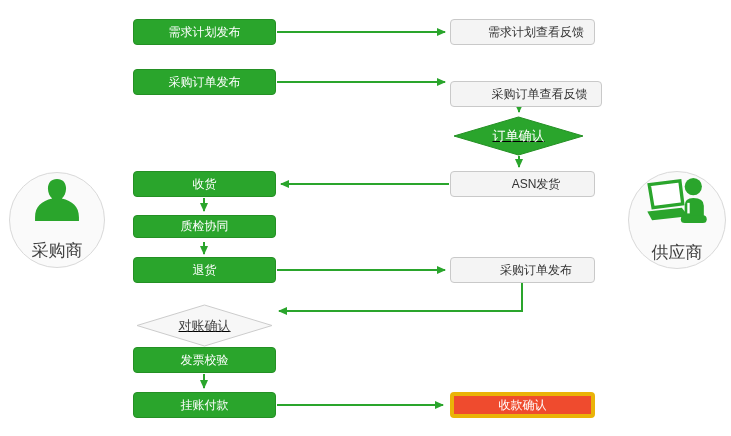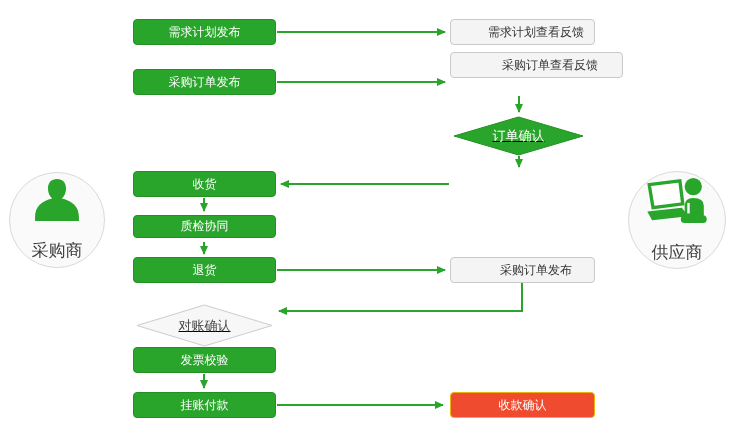--- a/index.html
+++ b/index.html
@@ -20,21 +20,21 @@
   #ah path{fill:var(--green);}
 
   .node{
     position:absolute;z-index:2;
     display:flex;align-items:center;justify-content:center;
     font-size:12px;border-radius:4px;box-sizing:border-box;
     white-space:nowrap;
   }
   .node.green{background:var(--green);color:#ffffff;border:1px solid #249024;}
   .node.white{background:var(--node-bg);color:var(--text-dark);border:1px solid var(--node-border);padding-left:27px;}
-  .node.red{background:var(--red);color:#ffffff;border:1px solid #eab308;}
+  .node.red{background:var(--red);color:#ffffff;border:4px solid #eab308;}
 
   .diamond{position:absolute;z-index:2;display:flex;align-items:center;justify-content:center;text-decoration:underline;}
   .diamond svg{position:absolute;left:0;top:0;width:100%;height:100%;}
   .diamond span{position:relative;z-index:3;font-size:13px;white-space:nowrap;}
   .diamond.green-d span{color:#ffffff;}
   .diamond.light-d span{color:#444444;}
 
   .actor{
     position:absolute;z-index:2;border-radius:50%;
     background:var(--circle-bg);border:1px solid var(--circle-border);
@@ -70,21 +70,22 @@
 
   <div class="node green" style="left:133px;top:19px;width:143px;height:26px">需求计划发布</div>
   <div class="node green" style="left:133px;top:69px;width:143px;height:26px">采购订单发布</div>
   <div class="node green" style="left:133px;top:171px;width:143px;height:26px">收货</div>
   <div class="node green" style="left:133px;top:215px;width:143px;height:23px">质检协同</div>
   <div class="node green" style="left:133px;top:347px;width:143px;height:26px">发票校验</div>
   <div class="node green" style="left:133px;top:257px;width:143px;height:26px">退货</div>
   <div class="node green" style="left:133px;top:392px;width:143px;height:26px">挂账付款</div>
 
   <div class="node white" style="left:450px;top:19px;width:145px;height:26px">需求计划查看反馈</div>
-  <div class="node white" style="left:450px;top:52px;width:173px;height:26px">采购订单查看反馈</div>
+  <div class="node white" style="left:450px;top:81px;width:152px;height:26px">采购订单查看反馈</div>
+  <div class="node white" style="left:450px;top:171px;width:145px;height:26px">ASN发货</div>
   <div class="node white" style="left:450px;top:257px;width:145px;height:26px">采购订单发布</div>
   <div class="node red" style="left:450px;top:392px;width:145px;height:26px">收款确认</div>
 
   <div class="diamond green-d" style="left:452px;top:116px;width:133px;height:40px">
     <svg viewBox="0 0 133 40" preserveAspectRatio="none">
       <polygon points="66.5,1 131,20 66.5,39 2,20" fill="#2aa52c" stroke="#249024" stroke-width="1"></polygon>
     </svg>
     <span>订单确认</span>
   </div>
   <div class="diamond light-d" style="left:135px;top:304px;width:139px;height:43px">

